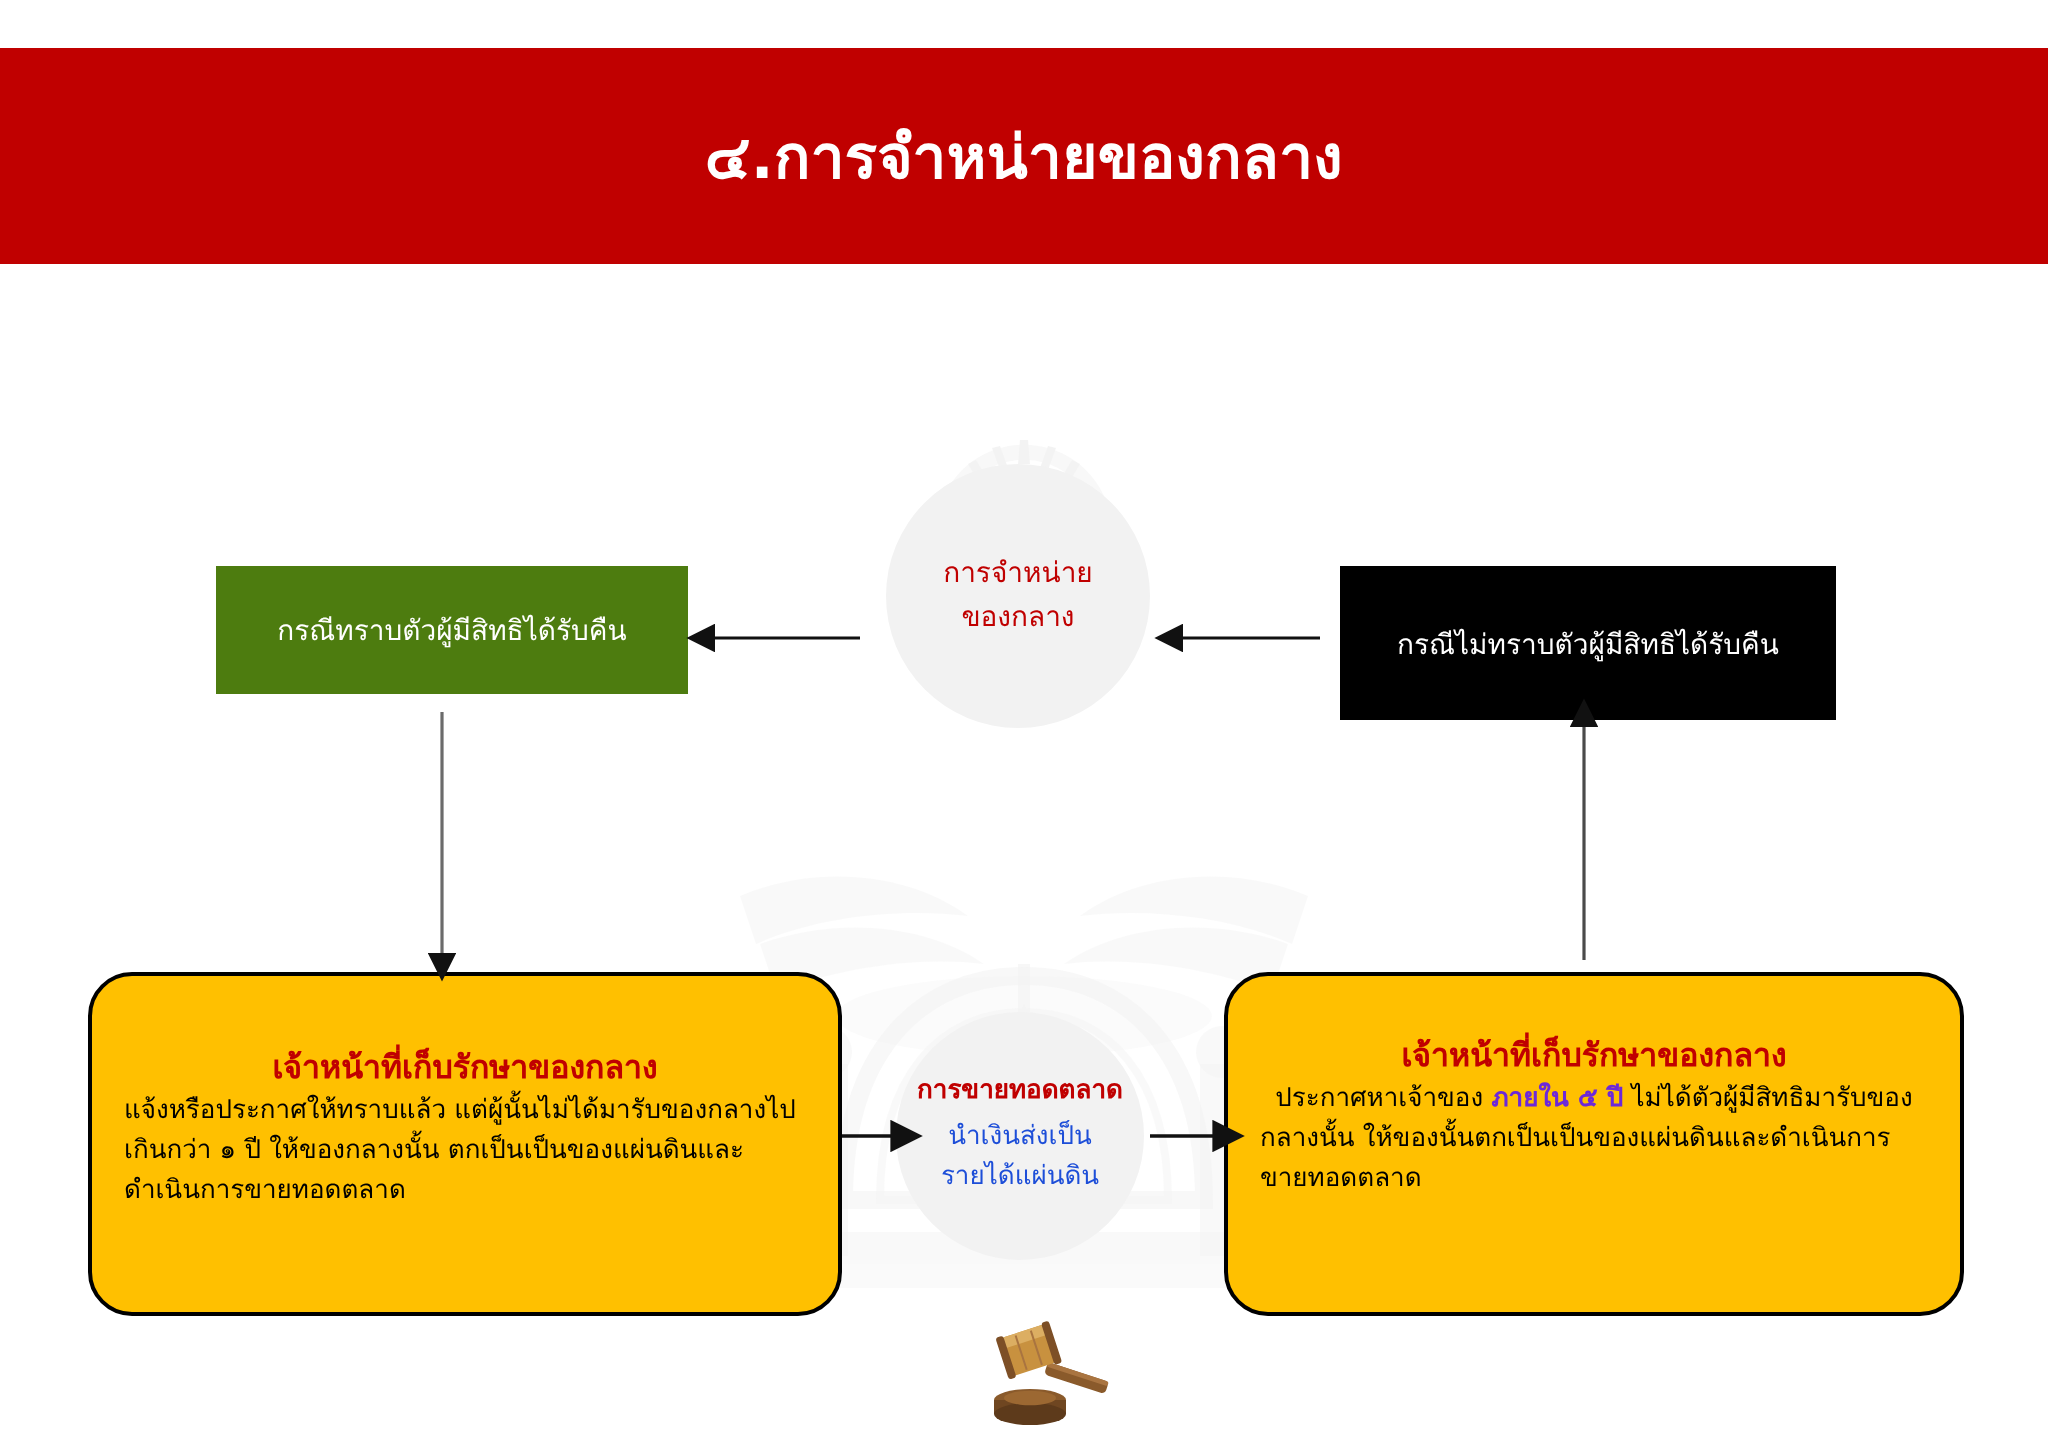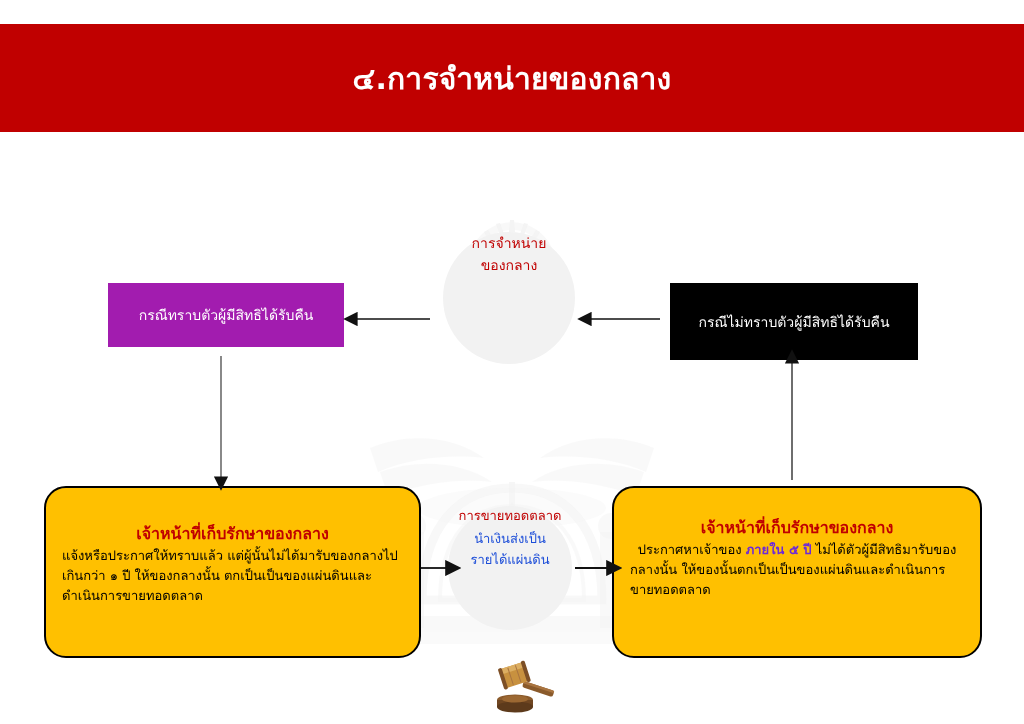--- a/index.html
+++ b/index.html
@@ -55,21 +55,21 @@
   }
 
   
   .center-circle {
     position: absolute;
     border-radius: 50%;
     background: #F2F2F2;
     display: flex;
     flex-direction: column;
     align-items: center;
-    justify-content: flex-start;
+    justify-content: center;
     text-align: center;
     line-height: 1.6;
   }
   #circle-top {
     left: 443px;
     top: 232px;
     width: 132px;
     height: 132px;
     font-size: 14px;
   }
@@ -79,21 +79,21 @@
   }
   #circle-bottom {
     left: 448px;
     top: 506px;
     width: 124px;
     height: 124px;
     font-size: 13px;
   }
   #circle-bottom .cb-title {
     color: #C00000;
-    font-weight: 400;
+    font-weight: 700;
     margin-bottom: 2px;
   }
   #circle-bottom .cb-line {
     color: #1d4ed8;
   }
 
   
   .top-box {
     position: absolute;
     display: flex;
@@ -103,21 +103,21 @@
     color: #ffffff;
     font-size: 14px;
     padding: 0 10px;
     box-sizing: border-box;
   }
   #box-red-known {
     left: 108px;
     top: 283px;
     width: 236px;
     height: 64px;
-    background: #a21caf;
+    background: #4d7c0f;
   }
   #box-black-unknown {
     left: 670px;
     top: 283px;
     width: 248px;
     height: 77px;
     background: #000000;
   }
 
   

